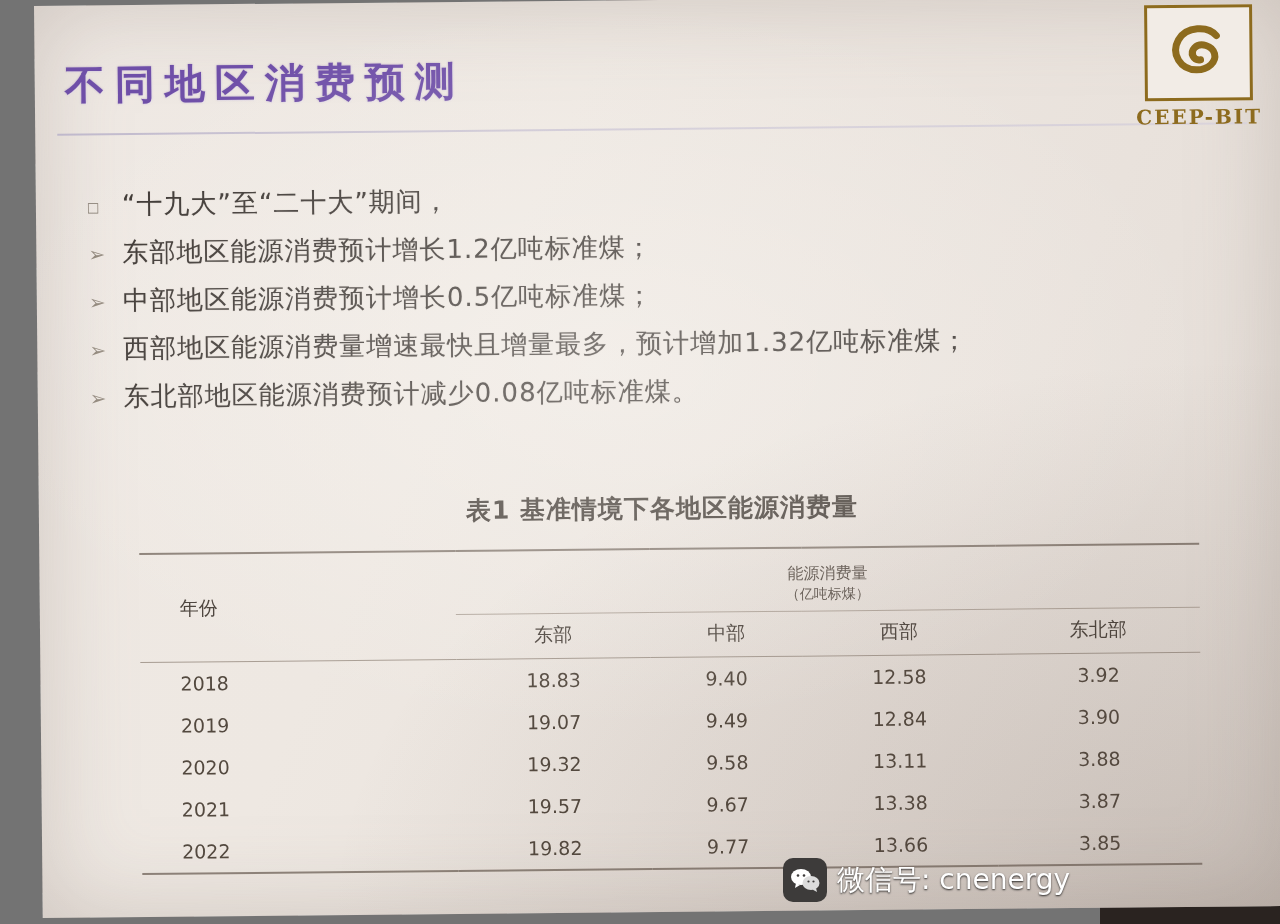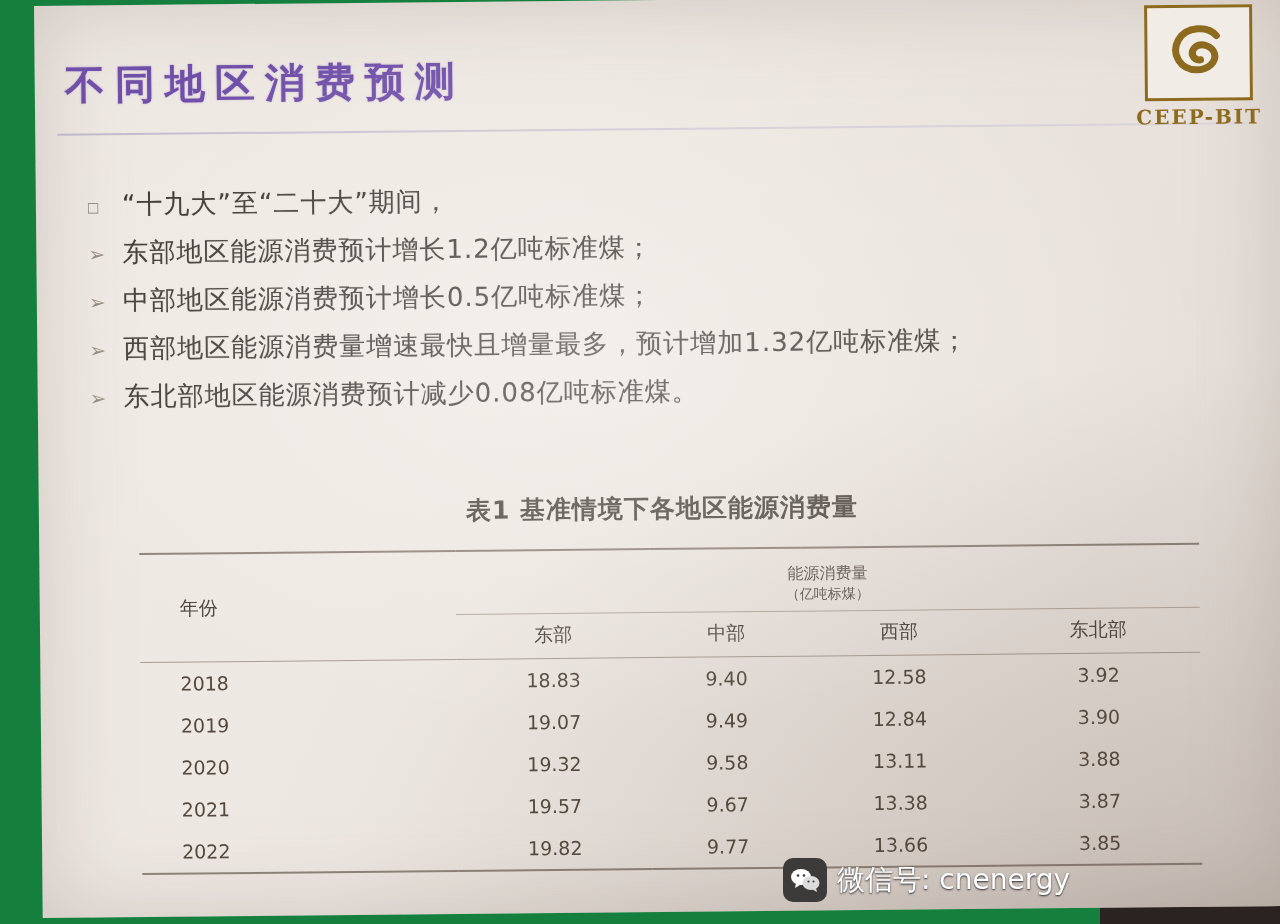--- a/index.html
+++ b/index.html
@@ -12,21 +12,21 @@
     overflow: hidden;
     font-family: "Liberation Sans", sans-serif;
     background: #2a2320;
   }
 
   
   .photo {
     position: relative;
     width: 1100px;
     height: 924px;
-    background: #15803d;
+    background: #737373;
   }
 
   
   .slide {
     position: absolute;
     left: 34px;
     top: 6px;
     width: 1246px;
     height: 912px;
     background: linear-gradient(115deg, #efe9e4 0%, #eee8e2 35%, #e9e2dc 70%, #e3dcd6 100%);

